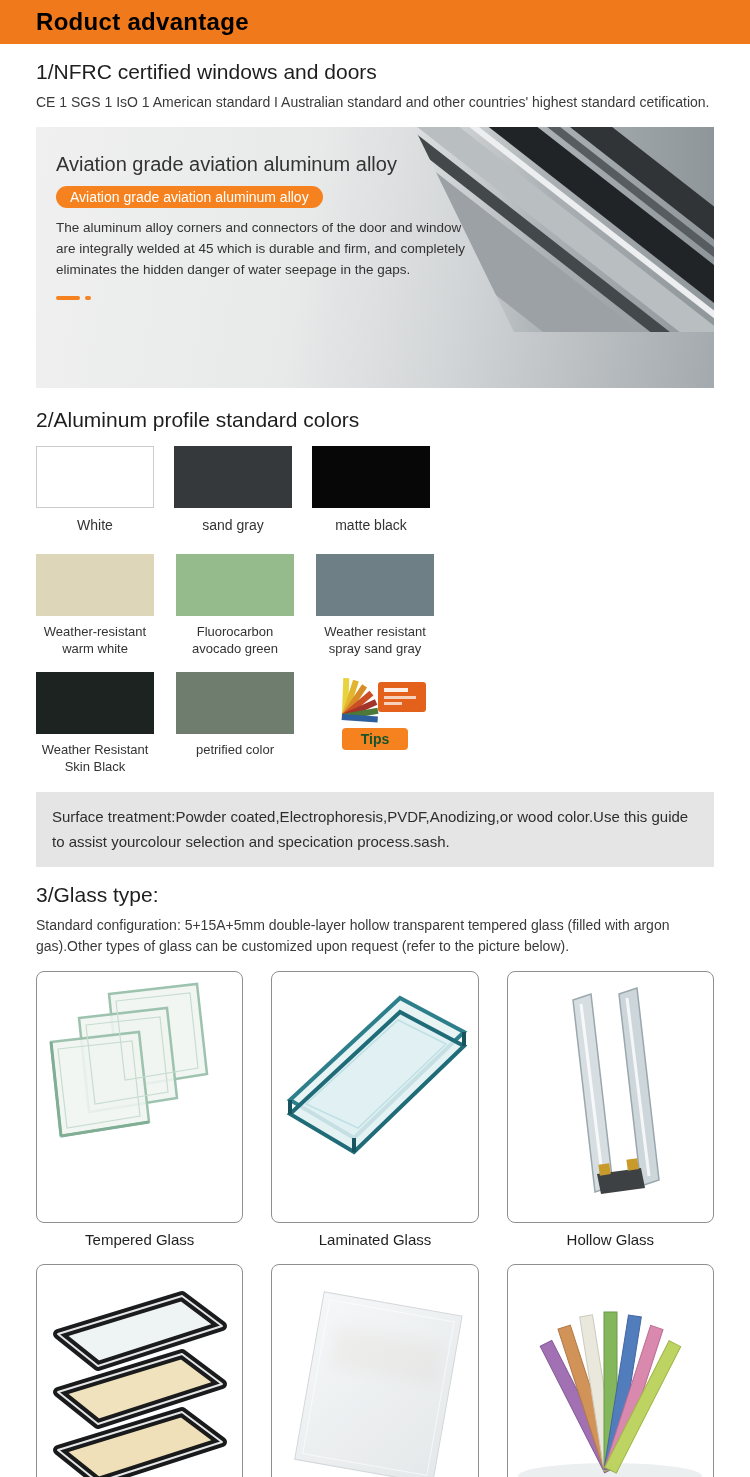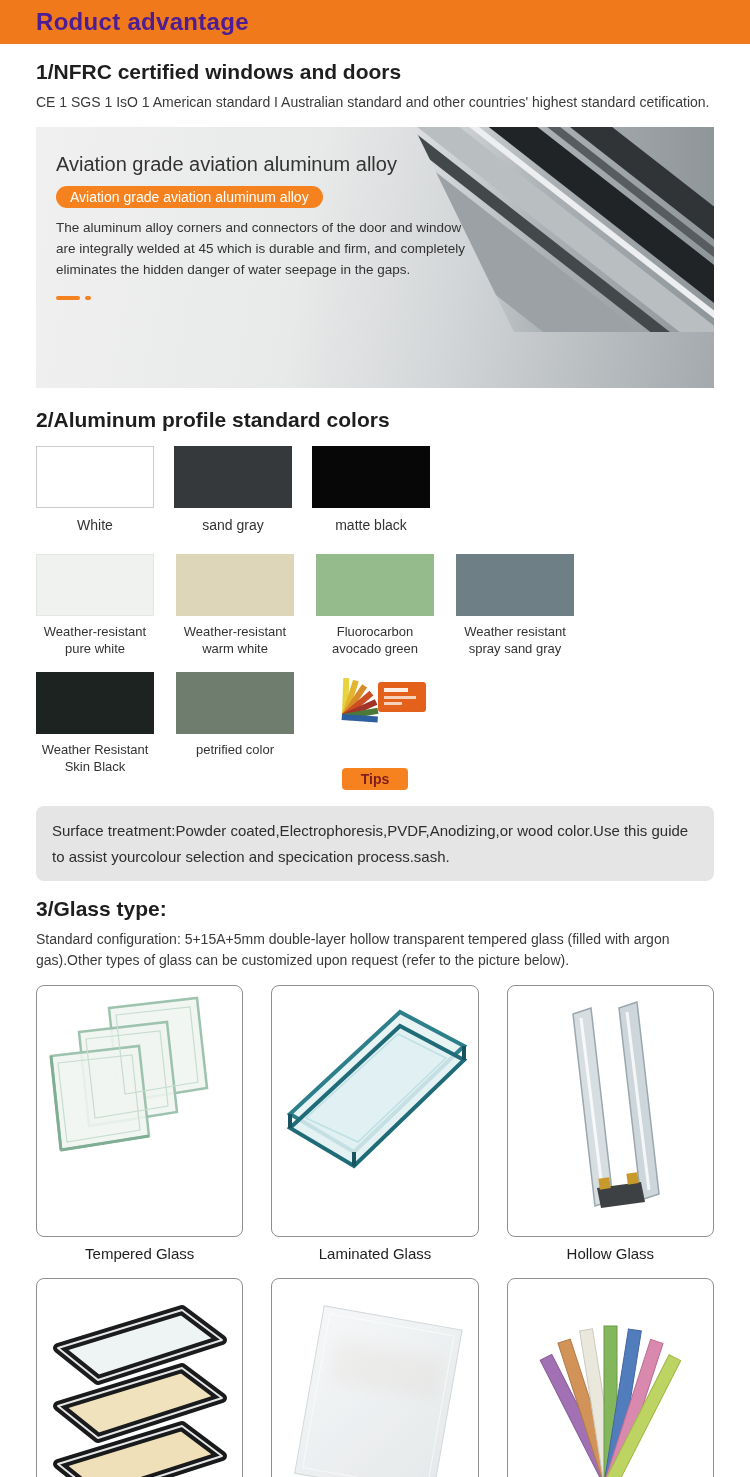--- a/index.html
+++ b/index.html
@@ -10,29 +10,29 @@
     color:#222;
   }
   .header{
     background:#f0791c;
     height:44px;
     display:flex;
     align-items:center;
     padding:0 36px;
   }
   .header .title{
-    color:#4c1d95;
+    color:#000000;
     font-size:24px;
     font-weight:bold;
     letter-spacing:.3px;
   }
   .content{padding:0 36px;}
   .section-title{
     font-size:21px;
-    font-weight:bold;
+    font-weight:normal;
     color:#1e1e1e;
     margin:16px 0 8px;
   }
   .body-text{
     font-size:14px;
     line-height:1.5;
     color:#3a3a3a;
     margin:0 0 14px;
   }
   
@@ -63,36 +63,34 @@
   .swatch-row{display:flex;gap:20px;margin:14px 0 20px;}
   .custom-row{display:flex;gap:22px;margin:14px 0 2px;}
   .swatch{width:118px;text-align:center;font-size:14px;color:#333;line-height:1.3;}
   .swatch.small{font-size:13px;}
   .chip{height:62px;margin-bottom:8px;}
   .chip.bordered{border:1px solid #cccccc;height:60px;}
   .ral-chip{height:52px;margin-bottom:4px;background:#fff;}
   .tips-btn{
     display:inline-block;
     background:#f5821f;
-    color:#7f1d1d;
+    color:#14532d;
     font-size:14px;
     font-weight:bold;
     padding:2px 19px;
     border-radius:4px;
     cursor:pointer;
-    margin-top:40px;
   }
   .surface-note{
     background:#e5e5e5;
     padding:12px 16px;
     font-size:15px;
     line-height:1.7;
     color:#2e2e2e;
     margin:16px 0 6px;
-    border-radius:8px;
   }
   
   .glass-grid{
     display:grid;
     grid-template-columns:repeat(3,1fr);
     column-gap:28px;
     row-gap:4px;
     margin:12px 0 6px;
   }
   .glass-card{
@@ -173,24 +171,20 @@
     </div>
     <div class="swatch">
       <div class="chip" style="background: rgb(7, 7, 7);"></div>
       <div>matte black</div>
     </div>
   </div>
 
 
   <div class="custom-row">
     <div class="swatch small">
-      <div class="chip" style="border: 1px solid rgb(227, 230, 227); height: 60px; background: rgb(239, 242, 239);"></div>
-      <div>Weather-resistant pure white</div>
-    </div>
-    <div class="swatch small">
       <div class="chip" style="background: rgb(221, 214, 184);"></div>
       <div>Weather-resistant warm white</div>
     </div>
     <div class="swatch small">
       <div class="chip" style="background: rgb(149, 186, 139);"></div>
       <div>Fluorocarbon avocado green</div>
     </div>
     <div class="swatch small">
       <div class="chip" style="background: rgb(110, 127, 133);"></div>
       <div>Weather resistant spray sand gray</div>

